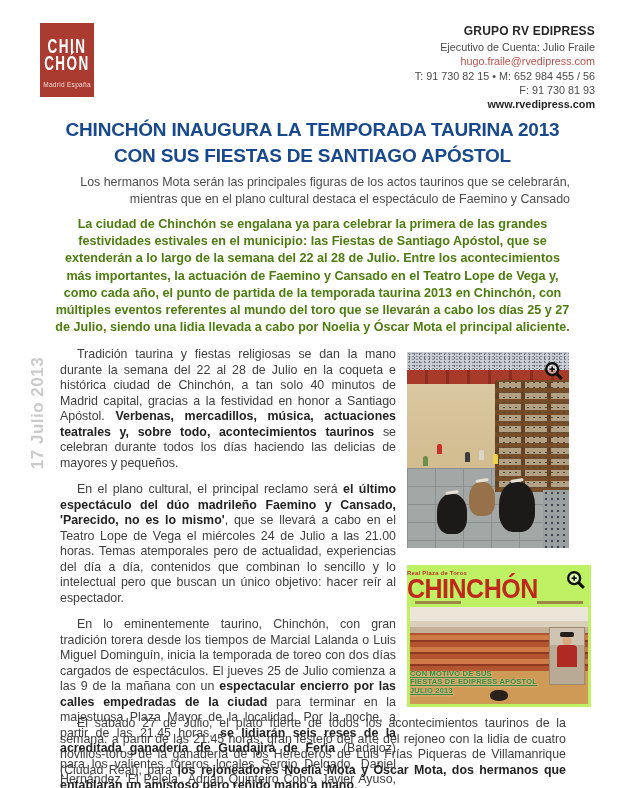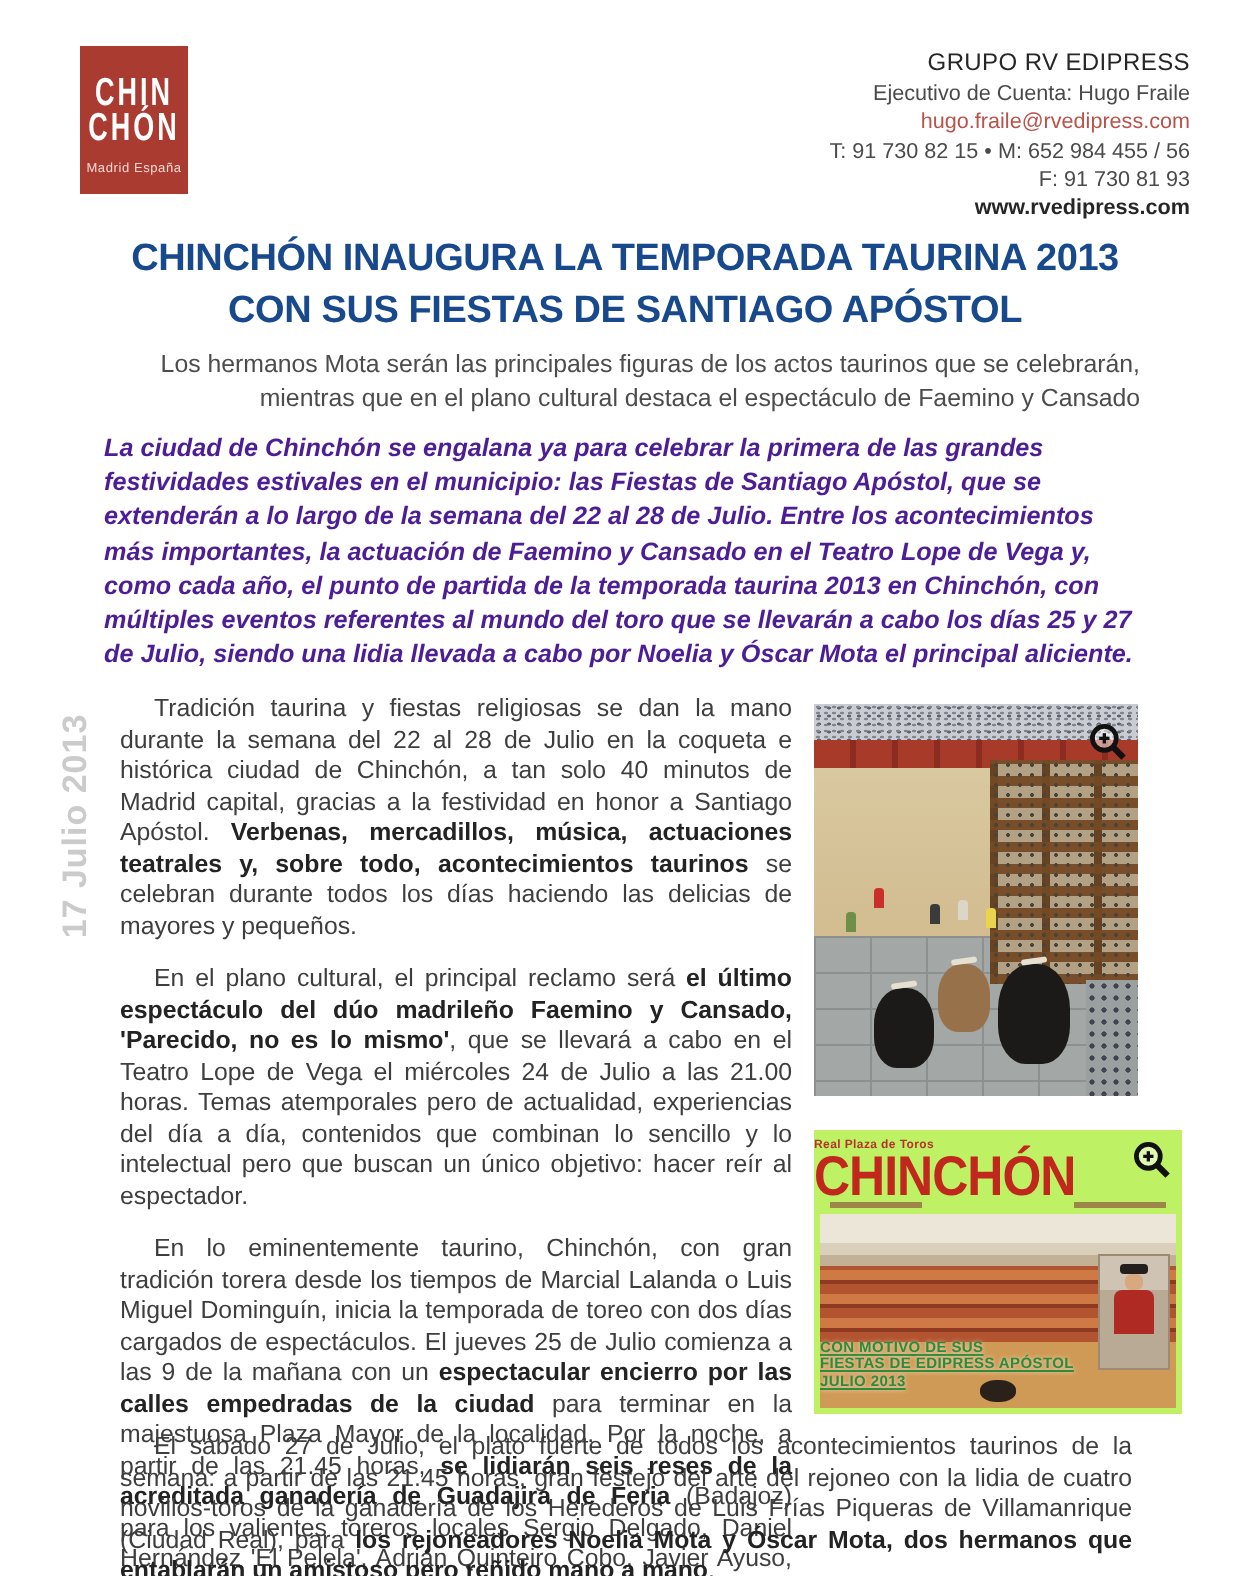--- a/index.html
+++ b/index.html
@@ -8,31 +8,31 @@
 
   
   .logo{position:absolute;left:28px;top:23px;width:54px;height:74px;background:#a93b31;
         color:#fff;text-align:center;margin-left:12px;}
   .logo-word{font-weight:bold;font-size:13.5px;line-height:11.5px;letter-spacing:1.5px;}
   .logo-words{margin-top:15px;transform:scaleY(1.45);transform-origin:center top;}
   .logo-sub{position:absolute;bottom:9px;width:100%;font-size:6.5px;letter-spacing:.3px;color:#f2d9d4;}
 
   .contact{position:absolute;right:30px;top:24px;text-align:right;font-size:10.8px;
            line-height:14.2px;color:#4a4a4a;}
-  .contact .company{font-size:12px;font-weight:normal;color:#262626;letter-spacing:.2px;margin-bottom:2px;}
+  .contact .company{font-size:12px;font-weight:bold;color:#262626;letter-spacing:.2px;margin-bottom:2px;}
   .contact .email{color:#b9524b;}
   .contact .website{font-weight:bold;color:#262626;}
 
   
   .headline{position:absolute;left:30px;width:565px;top:117px;text-align:center;
             color:#17498c;font-weight:bold;font-size:19px;line-height:25.5px;letter-spacing:-.2px;}
   .subheadline{position:absolute;left:55px;width:515px;top:174px;text-align:right;
                color:#4c4c4c;font-size:12.4px;line-height:17px;}
-  .intro{position:absolute;left:52px;width:521px;top:216px;text-align:left;color:#4c1d95;
-         font-weight:bold;font-size:12.6px;line-height:17.2px;font-style:italic;}
+  .intro{position:absolute;left:52px;width:521px;top:216px;text-align:center;color:#4d7c0f;
+         font-weight:bold;font-size:12.6px;line-height:17.2px;}
 
   
   .datestamp{position:absolute;left:-29px;top:403px;width:134px;text-align:center;
              transform:rotate(-90deg);color:#cbcbcb;font-weight:bold;font-size:17px;letter-spacing:.5px;}
 
   
   .bodycol{position:absolute;left:60px;top:347px;width:336px;font-size:12.4px;
            line-height:15.5px;text-align:justify;}
   .bodycol p{margin:0 0 11px;text-indent:17px;}
   b{color:#232323;}
@@ -102,21 +102,21 @@
 <div class="logo">
   <div class="logo-words">
     <div class="logo-word">CHIN</div>
     <div class="logo-word">CHÓN</div>
   </div>
   <div class="logo-sub">Madrid España</div>
 </div>
 
 <div class="contact">
   <div class="company">GRUPO RV EDIPRESS</div>
-  <div>Ejecutivo de Cuenta: Hugo Fraile</div>
+  <div>Ejecutivo de Cuenta: Julio Fraile</div>
   <div class="email">hugo.fraile@rvedipress.com</div>
   <div>T: 91 730 82 15 • M: 652 984 455 / 56</div>
   <div>F: 91 730 81 93</div>
   <div class="website">www.rvedipress.com</div>
 </div>
 
 <div class="headline">
   <div>CHINCHÓN INAUGURA LA TEMPORADA TAURINA 2013</div>
   <div>CON SUS FIESTAS DE SANTIAGO APÓSTOL</div>
 </div>

